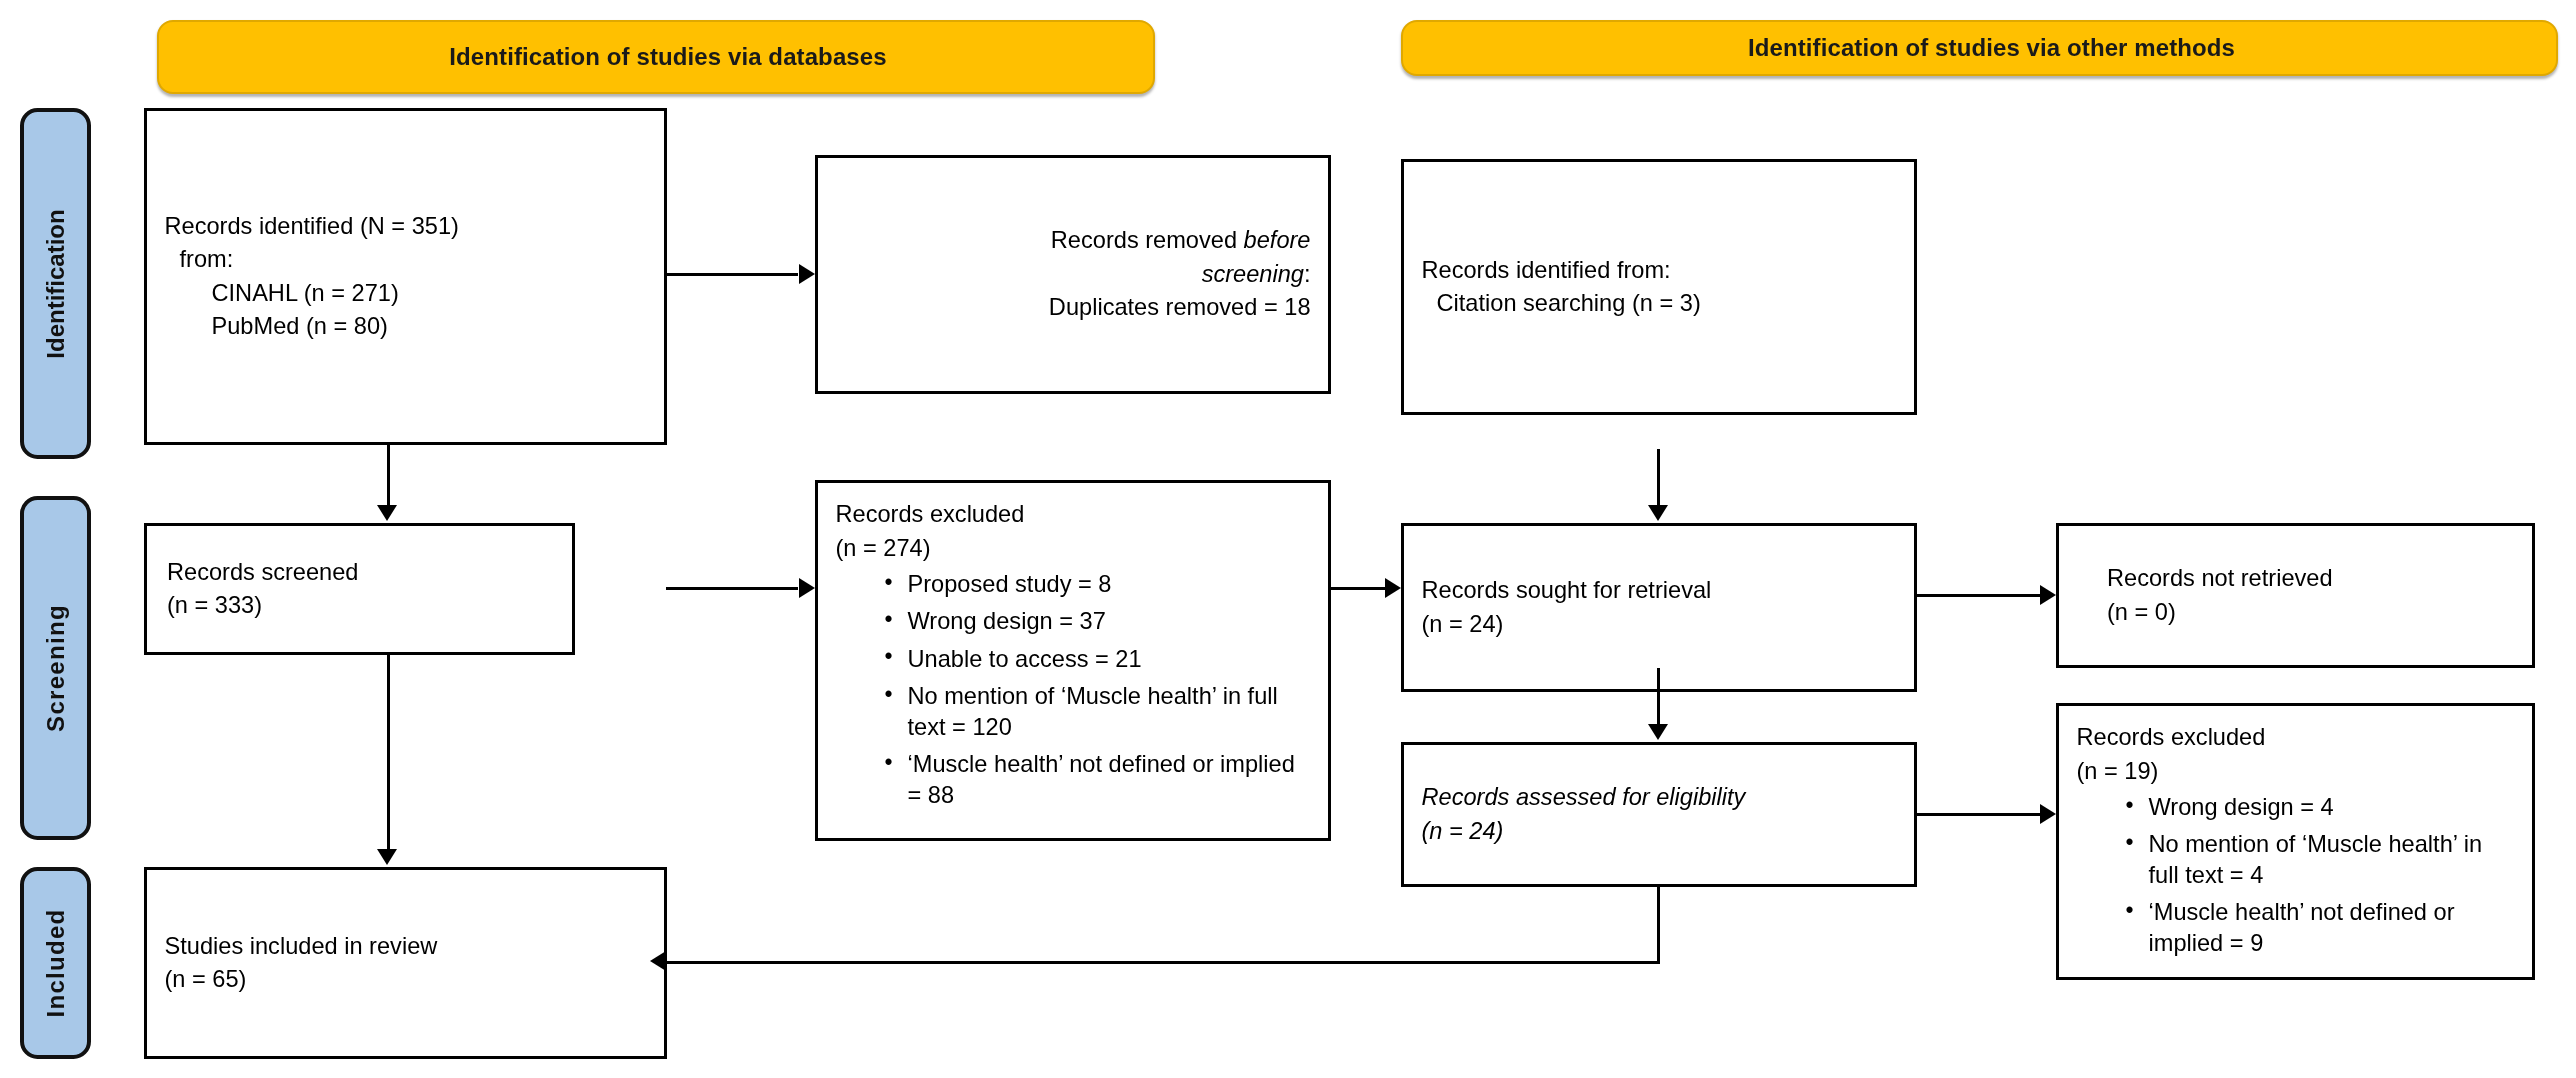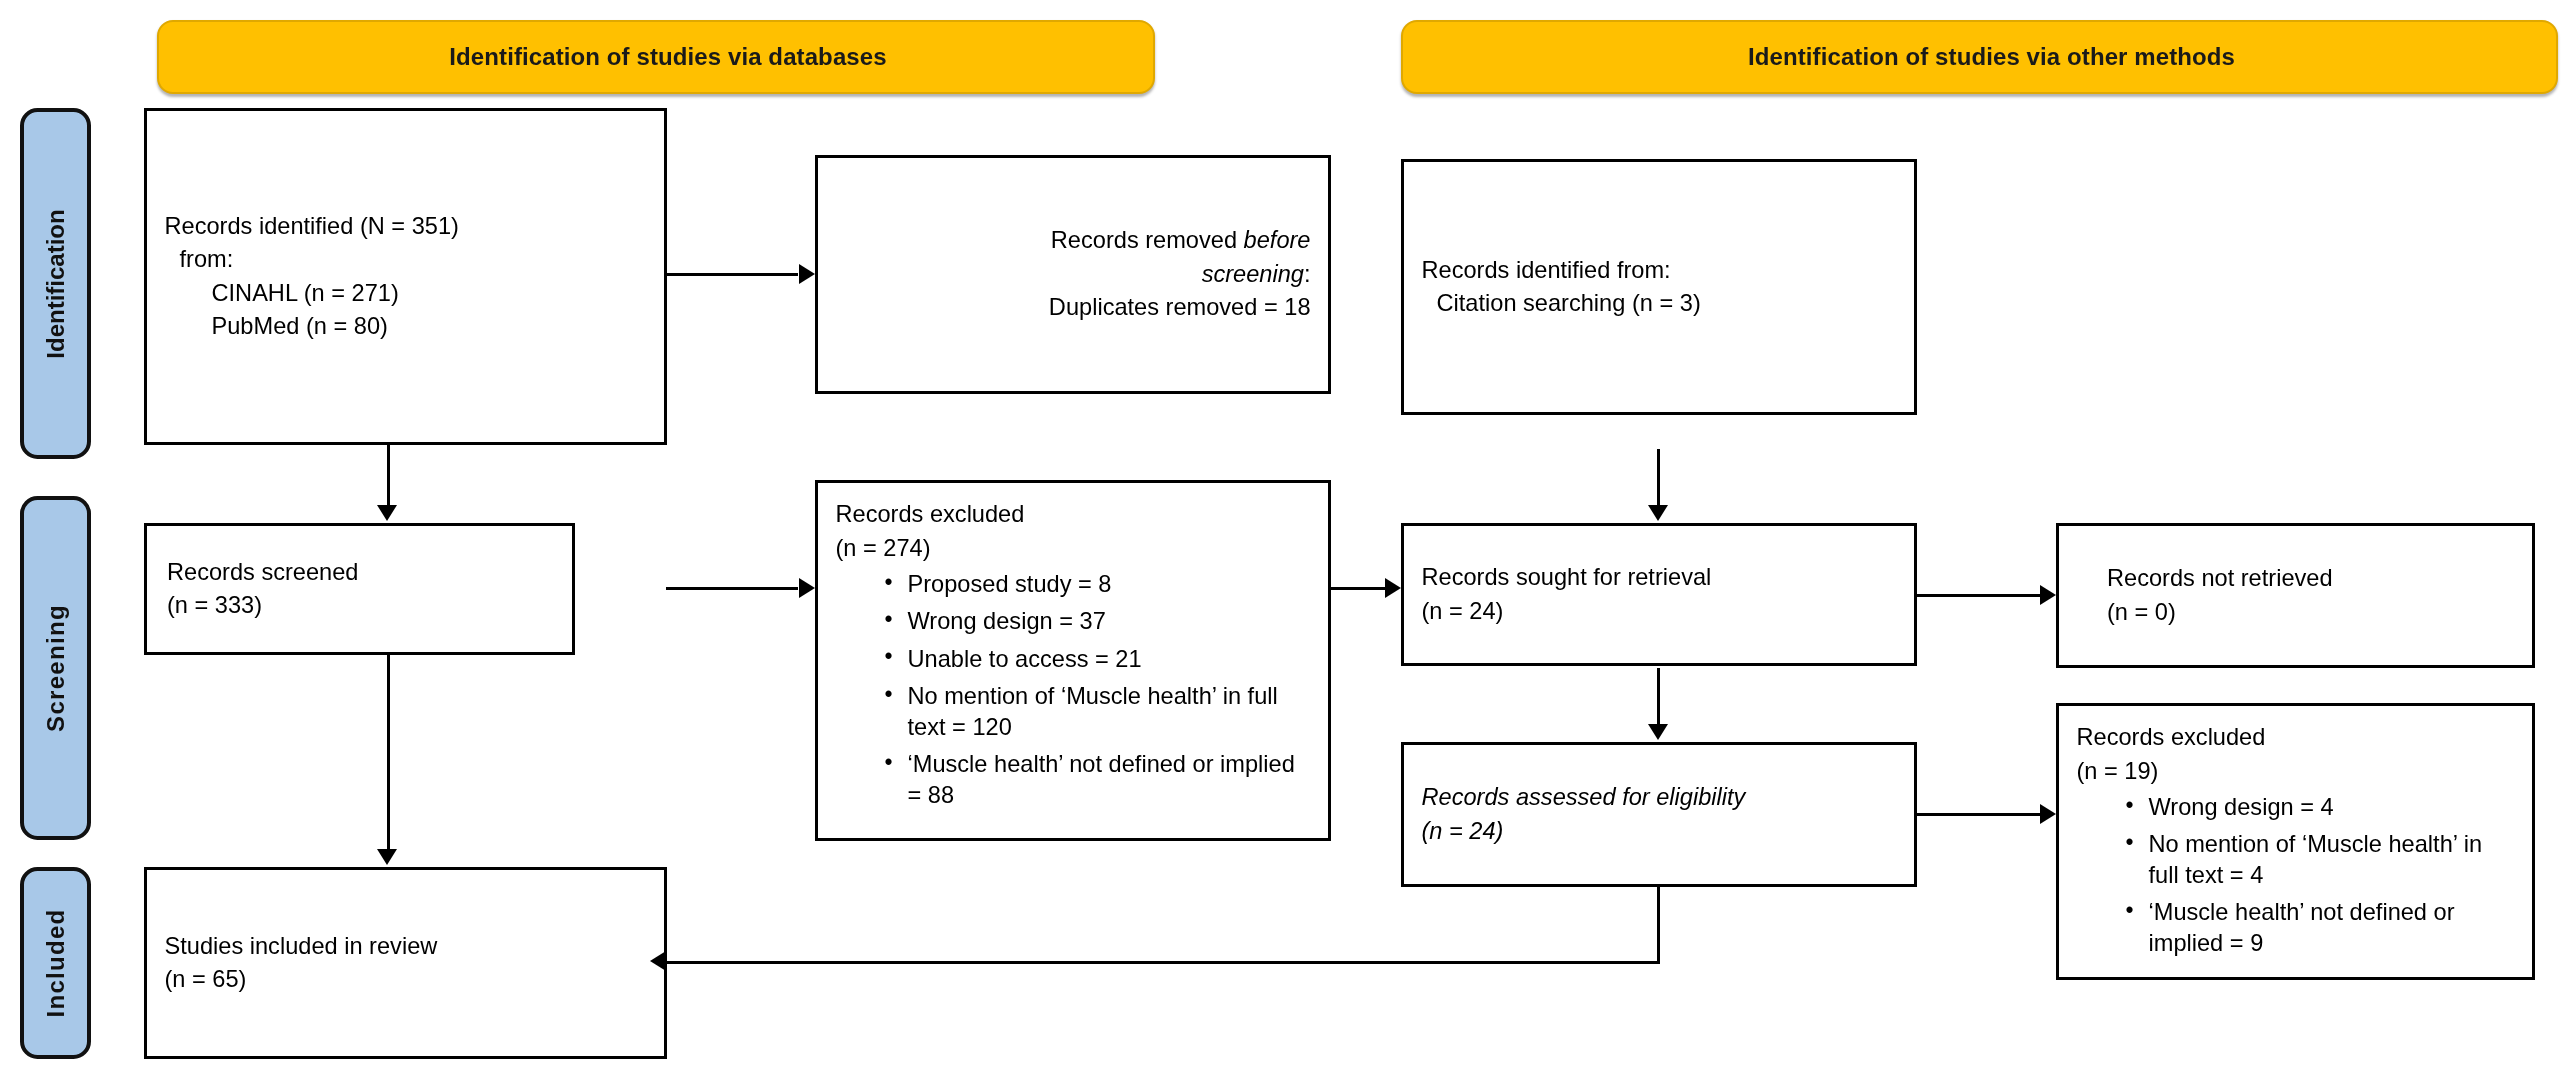--- a/index.html
+++ b/index.html
@@ -128,21 +128,21 @@
 </style>
 </head>
 <body>
 
 <div id="diagram">
 
   <div class="banner" style="left:157px; top:20px; width:998px; height:74px;">
     <span>Identification of studies via databases</span>
   </div>
 
-  <div class="banner" style="left:1401px; top:20px; width:1157px; height:74px;">
+  <div class="banner" style="left:1401px; top:20px; width:1157px; height:56px;">
     <span>Identification of studies via other methods</span>
   </div>
 
   <div class="stage" style="left:20px; top:108px; width:71px; height:351px;">
     <span>Identification</span>
   </div>
 
   <div class="stage wide" style="left:20px; top:496px; width:71px; height:344px;">
     <span>Screening</span>
   </div>
@@ -184,21 +184,21 @@
   <div class="box" style="left:144px; top:867px; width:523px; height:192px;">
     <div class="line">Studies included in review</div>
     <div class="line">(n = 65)</div>
   </div>
 
   <div class="box" style="left:1401px; top:159px; width:516px; height:256px;">
     <div class="line">Records identified from:</div>
     <div class="line indent1">Citation searching (n = 3)</div>
   </div>
 
-  <div class="box" style="left:1401px; top:523px; width:516px; height:143px;">
+  <div class="box" style="left:1401px; top:523px; width:516px; height:169px;">
     <div class="line">Records sought for retrieval</div>
     <div class="line">(n = 24)</div>
   </div>
 
   <div class="box" style="left:2056px; top:523px; width:479px; height:145px;padding-left:48px;">
     <div class="line">Records not retrieved</div>
     <div class="line">(n = 0)</div>
   </div>
 
   <div class="box" style="left:1401px; top:742px; width:516px; height:145px;font-style:italic;">

